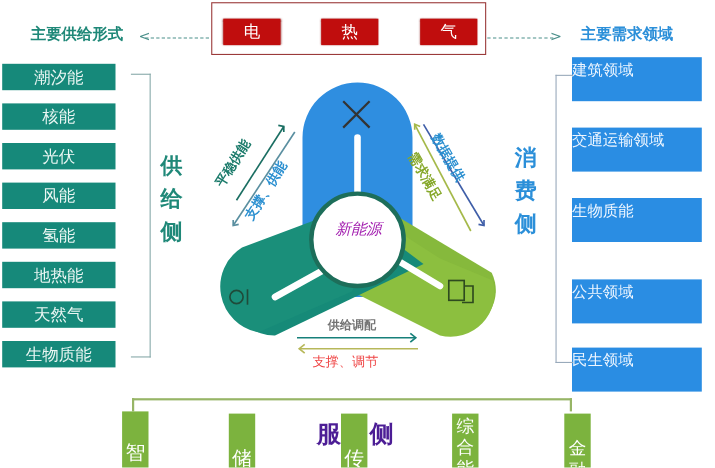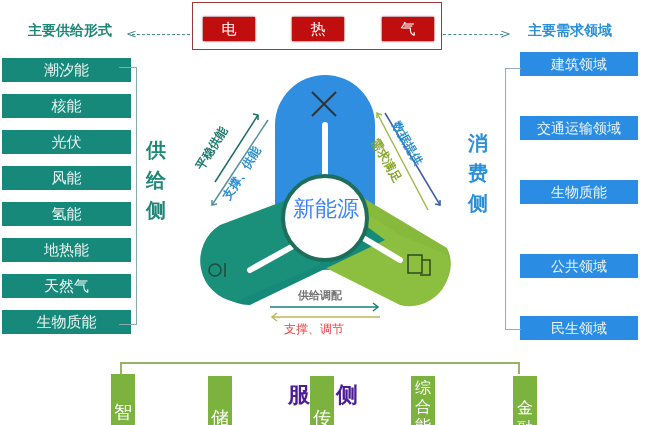--- a/index.html
+++ b/index.html
@@ -3,22 +3,22 @@
 <meta charset="utf-8">
 <style>
   html,body{margin:0;padding:0;}
   body{width:650px;height:425px;overflow:hidden;background:#ffffff;position:relative;font-family:"DejaVu Sans",sans-serif;}
   .abs{position:absolute;}
   .carrier-box{left:192px;top:2px;width:250px;height:48px;border:1.5px solid #9b3a3a;box-sizing:border-box;background:#fff;}
   .carrier{position:absolute;top:14px;width:52px;height:24px;background:#c00d0d;color:#fff;font-size:15px;text-align:center;line-height:24px;box-shadow:0 0 2px #700;}
   .sup-title{left:28px;top:22px;font-size:14px;font-weight:bold;color:#1f8878;}
   .dem-title{left:528px;top:22px;font-size:14px;font-weight:bold;color:#2b8fd9;}
   .dash{border-top:1.5px dashed #4a8f8a;height:0;}
-  .sup-item{left:2px;width:129px;height:24px;background:#16897a;color:#eaf6f3;font-size:15px;text-align:center;line-height:24px;}
-  .dem-item{left:520px;width:118px;height:24px;background:#2a8de3;color:#eef6ff;font-size:14px;text-align:center;line-height:24px;}
+  .sup-item{left:2px;width:103px;height:24px;background:#16897a;color:#eaf6f3;font-size:15px;text-align:center;line-height:24px;}
+  .dem-item{left:520px;width:118px;height:40px;background:#2a8de3;color:#eef6ff;font-size:14px;text-align:left;line-height:24px;}
   .bracket-l{left:119px;top:67px;width:18px;height:258px;border:1.2px solid #8aa;border-left:none;box-sizing:border-box;}
   .bracket-r{left:505px;top:68px;width:16px;height:262px;border:1.2px solid #9ab;border-right:none;box-sizing:border-box;}
   .side-label{font-size:20px;font-weight:bold;line-height:30px;width:24px;text-align:center;}
   .svc-title{left:288px;top:340px;font-size:22px;font-weight:bold;color:#4c1d95;letter-spacing:2px;margin-top:40px;}
   .svc-line{left:120px;top:362px;width:400px;height:12px;border:2px solid #97b566;border-bottom:none;box-sizing:border-box;}
   .svc-item{width:24px;background:#7cb33e;color:#fff;font-size:18px;text-align:center;line-height:24px;padding-top:2px;box-sizing:border-box;overflow:hidden;}
 </style>
 </head>
 <body>
 
@@ -100,21 +100,21 @@
   <path d="M245,134 L250,135 L250,130" stroke="#3f5ea8" stroke-width="1.5" fill="none"></path>
   <line x1="238" y1="140" x2="187" y2="43" stroke="#a5b94a" stroke-width="1.5"></line>
   <path d="M187,48 L187,43 L192,45" stroke="#a5b94a" stroke-width="1.5" fill="none"></path>
 
   <line x1="80" y1="237" x2="188" y2="237" stroke="#17807a" stroke-width="1.5"></line>
   <path d="M183,233 L188,237 L183,241" stroke="#17807a" stroke-width="1.5" fill="none"></path>
   <line x1="190" y1="247" x2="82" y2="247" stroke="#b7b85a" stroke-width="1.5"></line>
   <path d="M87,243 L82,247 L87,251" stroke="#b7b85a" stroke-width="1.5" fill="none"></path>
 </svg>
 
-<div class="abs" style="left:288px;top:198px;width:76px;text-align:center;font-size:22px;color:#3b82f6;line-height:22px;">
+<div class="abs" style="left:288px;top:198px;width:76px;text-align:center;font-size:14px;color:#a21caf;line-height:22px;font-style:italic;">
   <div>新能源</div>
 </div>
 
 <div class="abs" style="left:188px;top:140px;transform:rotate(-58deg);font-size:12px;font-weight:bold;color:#1a7a6a;white-space:nowrap;">平稳供能</div>
 <div class="abs" style="left:212px;top:165px;transform:rotate(-58deg);font-size:12px;font-weight:bold;color:#2a8fd0;white-space:nowrap;">支撑、供能</div>
 <div class="abs" style="left:383px;top:135px;transform:rotate(60deg);font-size:12px;font-weight:bold;color:#2a8fd0;white-space:nowrap;">数据提供</div>
 <div class="abs" style="left:362px;top:152px;transform:rotate(60deg);font-size:12px;font-weight:bold;color:#86a82a;white-space:nowrap;">需求满足</div>
 <div class="abs" style="left:298px;top:288px;font-size:11px;font-weight:bold;color:#737373;">供给调配</div>
 <div class="abs" style="left:284px;top:321px;font-size:12px;color:#ef4444;">支撑、调节</div>
 

